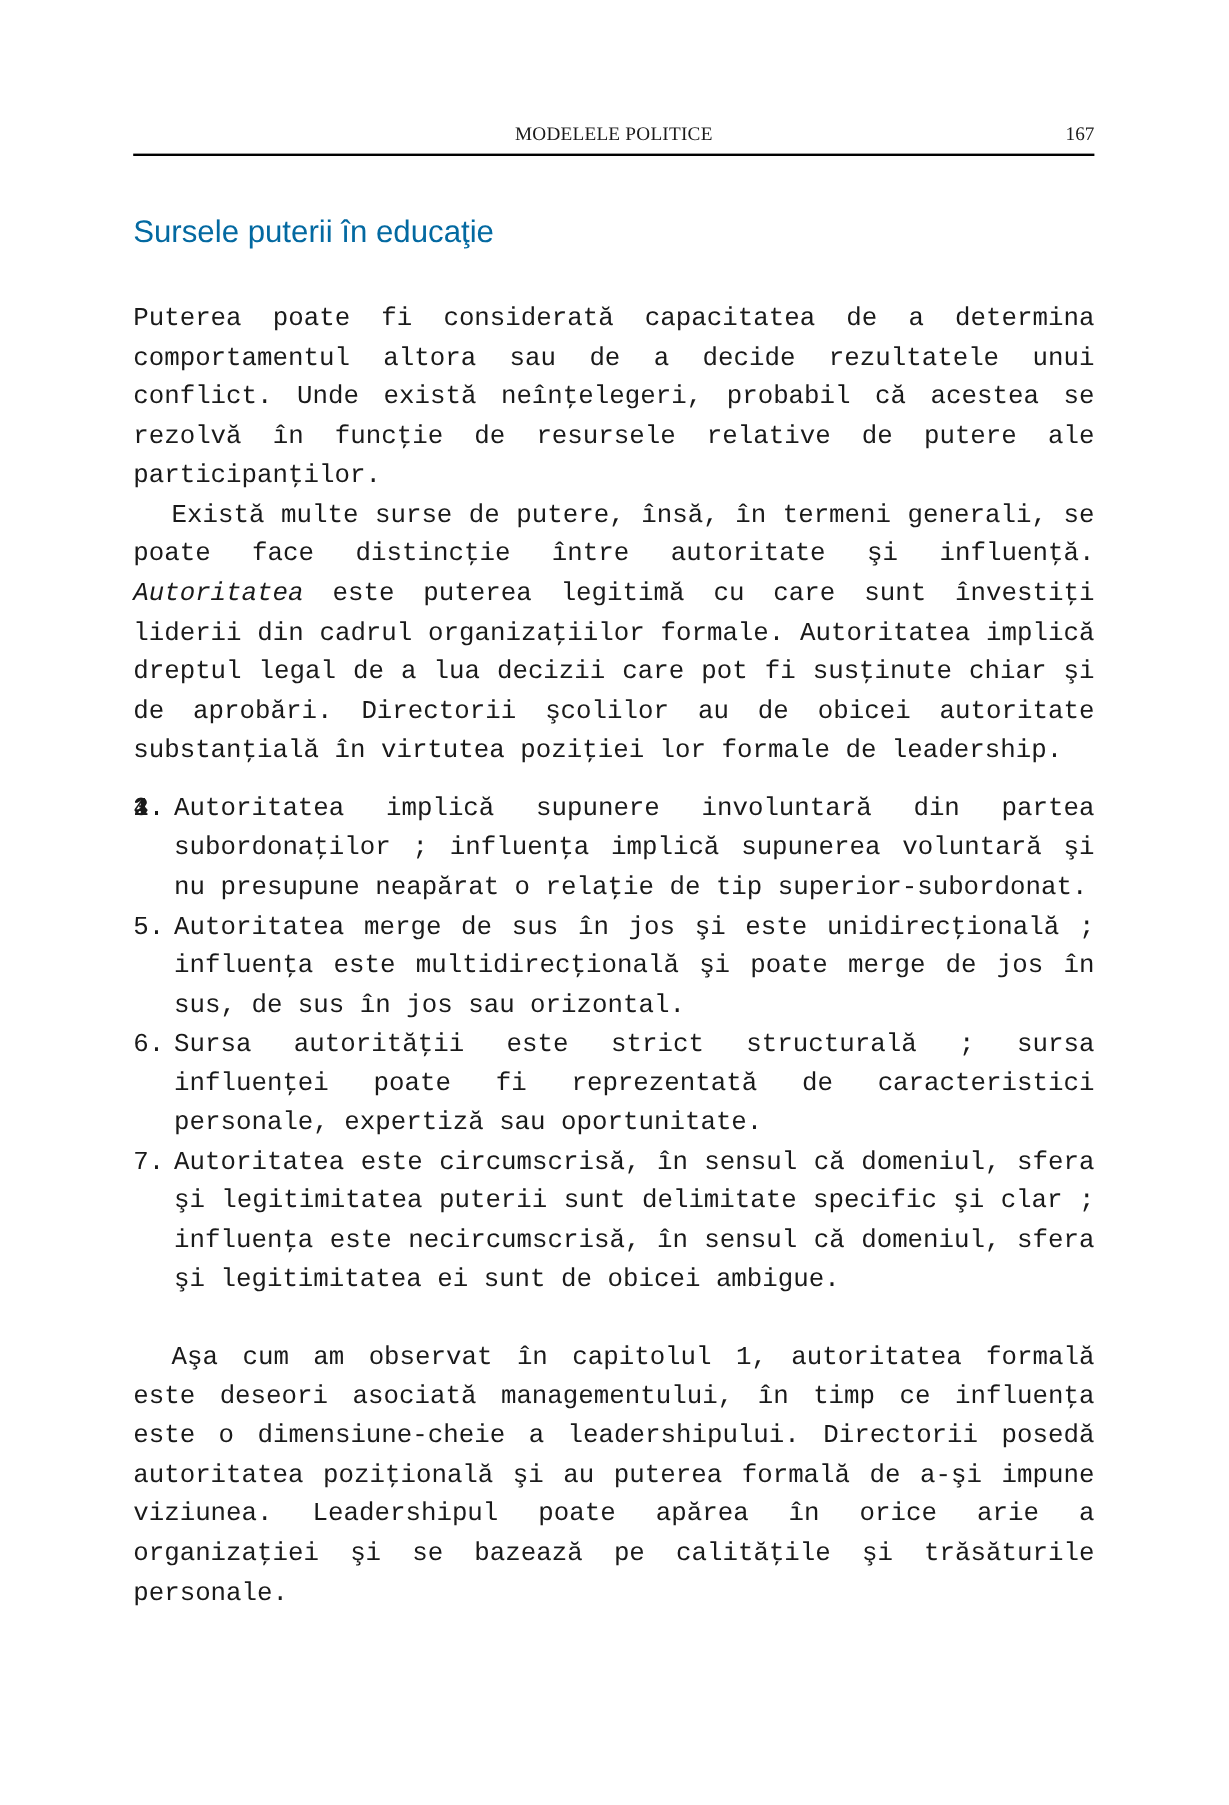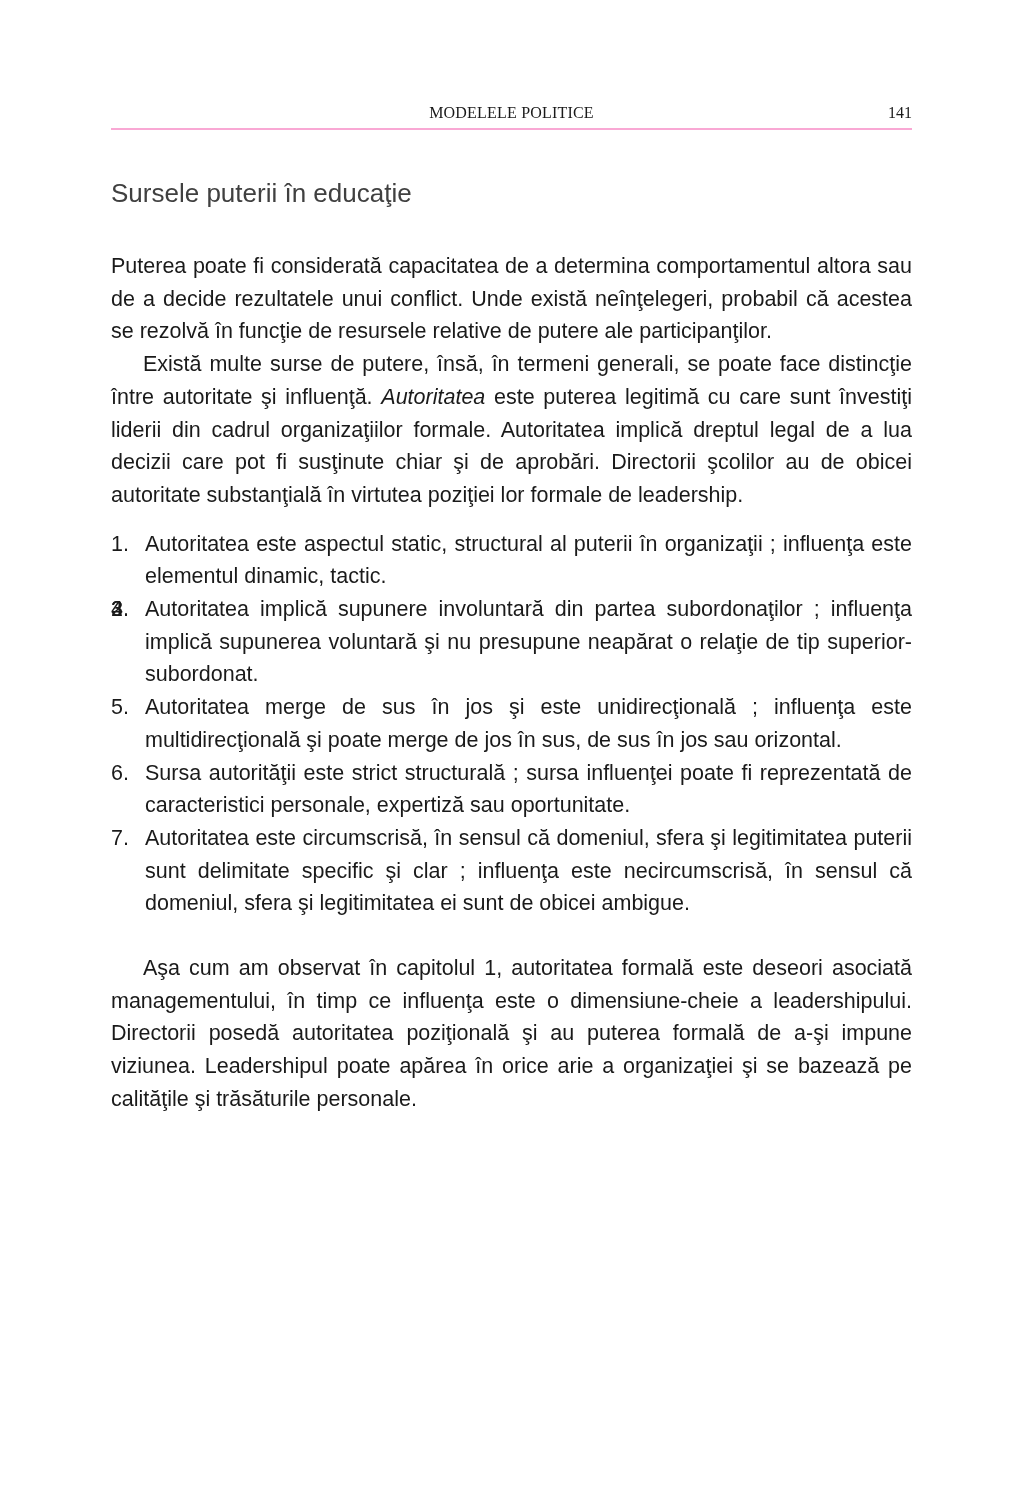--- a/index.html
+++ b/index.html
@@ -19,21 +19,21 @@
       left: 111px;
       top: 0;
       width: 801px;
     }
     .running-header {
       position: absolute;
       left: 0;
       top: 102px;
       width: 801px;
       height: 26px;
-      border-bottom: 2px solid #f9a8d4;
+      border-bottom: 2px solid #000000;
       font-family: "Liberation Serif", serif;
       font-size: 16px;
     }
     .running-title {
       position: absolute;
       left: 0;
       width: 801px;
       top: 2px;
       text-align: center;
       letter-spacing: 0.2px;
@@ -44,28 +44,28 @@
       top: 2px;
     }
     .section-title {
       position: absolute;
       left: 0;
       top: 178px;
       font-family: "Liberation Sans", sans-serif;
       font-size: 26px;
       font-weight: normal;
       margin: 0;
-      color: #404040;
+      color: #0369a1;
     }
     .body-text {
       position: absolute;
       left: 0;
       top: 250px;
       width: 801px;
-      font-family: Liberation Sans, sans-serif;
+      font-family: Liberation Mono, monospace;
       font-size: 21.5px;
       line-height: 32.7px;
       text-align: justify;
     }
     .body-text p {
       margin: 0;
       text-indent: 32px;
     }
     .body-text p.first {
       text-indent: 0;
@@ -92,33 +92,33 @@
       margin-top: 32px !important;
     }
   </style>
 </head>
 <body>
 
 <div class="page">
 
   <div class="running-header">
     <span class="running-title">MODELELE POLITICE</span>
-    <span class="page-number">141</span>
+    <span class="page-number">167</span>
   </div>
 
   <h2 class="section-title">Sursele puterii în educaţie</h2>
 
   <div class="body-text">
     <p class="first">Puterea poate fi considerată capacitatea de a determina comportamentul altora sau de a decide rezultatele unui conflict. Unde există neînţelegeri, probabil că acestea se rezolvă în funcţie de resursele relative de putere ale participanţilor.</p>
 
     <p><span>Există multe surse de putere, însă, în termeni generali, se poate face distincţie între autoritate şi influenţă. </span><em>Autoritatea</em><span> este puterea legitimă cu care sunt învestiţi liderii din cadrul organizaţiilor formale. Autoritatea implică dreptul legal de a lua decizii care pot fi susţinute chiar şi de aprobări. Directorii şcolilor au de obicei autoritate substanţială în virtutea poziţiei lor formale de leadership.</span></p>
 
 
     <ol class="numbered-list">
-      <li><span class="num">1.</span><span>Autoritatea este aspectul static, structural al puterii în organizaţii ; influenţa este elementul dinamic, tactic.</span></li>
+      <li><span class="num">1.</span></li>
       <li><span class="num">2.</span></li>
       <li><span class="num">3.</span></li>
       <li><span class="num">4.</span><span>Autoritatea implică supunere involuntară din partea subordonaţilor ; influenţa implică supunerea voluntară şi nu presupune neapărat o relaţie de tip superior-subordonat.</span></li>
       <li><span class="num">5.</span><span>Autoritatea merge de sus în jos şi este unidirecţională ; influenţa este multidirecţională şi poate merge de jos în sus, de sus în jos sau orizontal.</span></li>
       <li><span class="num">6.</span><span>Sursa autorităţii este strict structurală ; sursa influenţei poate fi reprezentată de caracteristici personale, expertiză sau oportunitate.</span></li>
       <li><span class="num">7.</span><span>Autoritatea este circumscrisă, în sensul că domeniul, sfera şi legitimitatea puterii sunt delimitate specific şi clar ; influenţa este necircumscrisă, în sensul că domeniul, sfera şi legitimitatea ei sunt de obicei ambigue.</span></li>
     </ol>
 
     <p class="closing">Aşa cum am observat în capitolul 1, autoritatea formală este deseori asociată managementului, în timp ce influenţa este o dimensiune-cheie a leadershipului. Directorii posedă autoritatea poziţională şi au puterea formală de a-şi impune viziunea. Leadershipul poate apărea în orice arie a organizaţiei şi se bazează pe calităţile şi trăsăturile personale.</p>
   </div>

